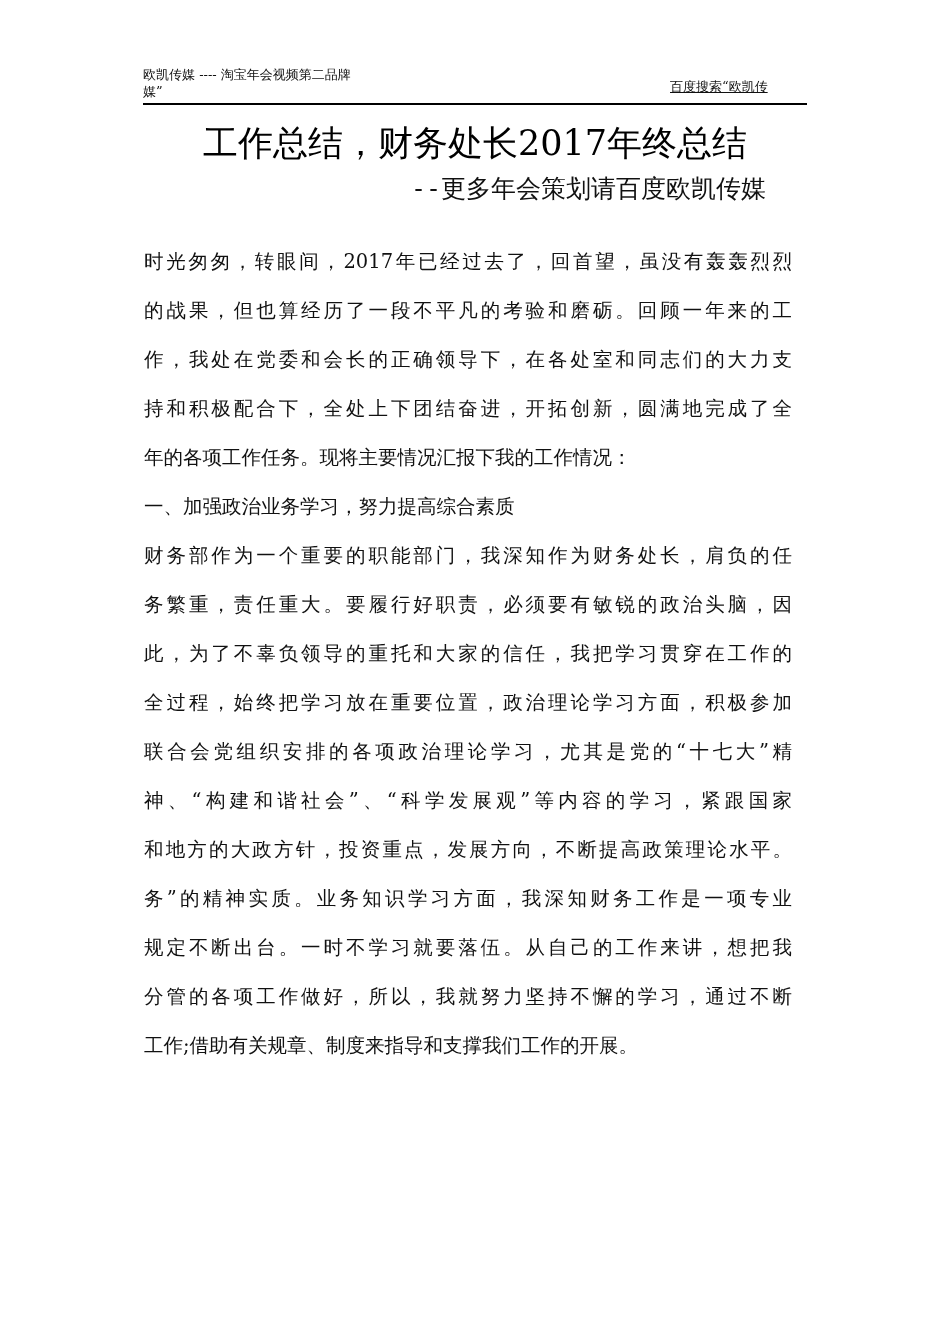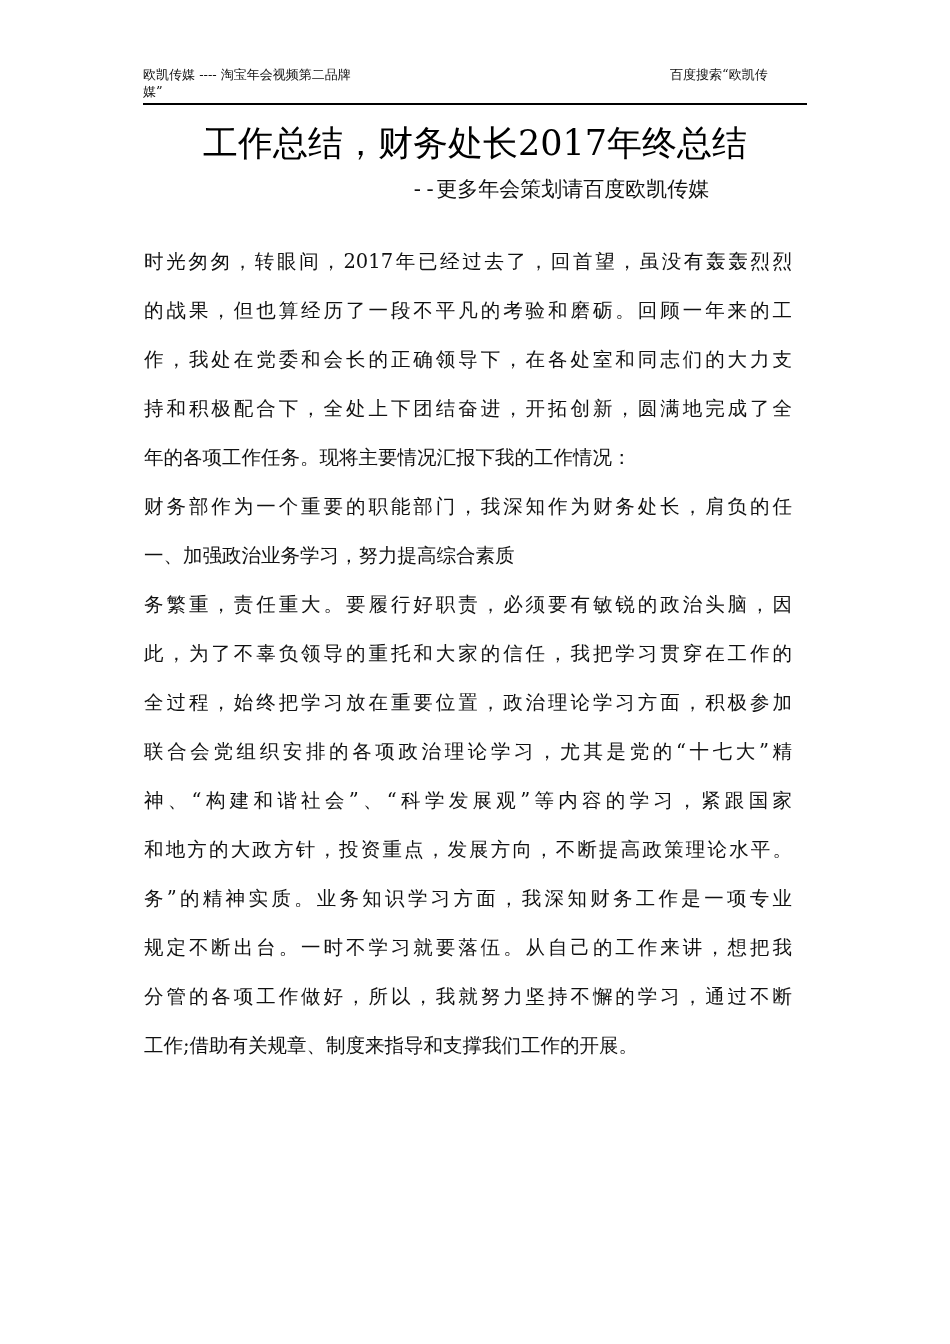--- a/index.html
+++ b/index.html
@@ -1,26 +1,26 @@
 <!DOCTYPE html>
 <html><head>
 <meta charset="utf-8">
 <style>
   html, body { margin: 0; padding: 0; background: #ffffff; }
   body { width: 950px; height: 1344px; position: relative; overflow: hidden; }
   .page { position: absolute; left: 0; top: 0; width: 894px; height: 1344px; background: #fff; }
   .header { position: absolute; left: 143px; top: 66px; width: 664px; height: 38px;
     font-family: "DejaVu Serif", "Liberation Serif", serif; font-size: 13px; color: #111; line-height: 17px; }
   .header-left { position: absolute; left: 0; top: 0; width: 250px; }
-  .header-right { position: absolute; left: 527px; top: 0; width: 140px; }
+  .header-right { position: absolute; left: 527px; top: 12px; width: 140px; text-decoration: underline; }
   .header-rule { position: absolute; left: 143px; top: 103px; width: 664px; height: 2px; background: #000; }
   .title { position: absolute; left: 0; top: 118px; width: 950px; text-align: center;
     font-family: "DejaVu Serif", "Liberation Serif", serif; font-weight: normal; font-size: 35px; color: #000; line-height: 50px; letter-spacing: 0px; }
   .subtitle { position: absolute; left: 411px; top: 174px; width: 400px;
-    font-family: "DejaVu Sans Mono", "Liberation Mono", monospace; font-size: 21px; color: #111; line-height: 30px; }
+    font-family: "DejaVu Sans Mono", "Liberation Mono", monospace; font-size: 25px; color: #111; line-height: 30px; }
   .body { position: absolute; left: 144px; top: 222px; width: 648px;
     font-family: "DejaVu Serif", "Liberation Serif", serif; font-size: 19.5px; color: #111; margin-top: 20px; }
   .line { height: 49px; line-height: 40px; white-space: nowrap; text-align: justify; text-align-last: justify; }
   .line.last { text-align-last: left; }
 </style>
 </head>
 <body>
 
 <div class="page">
   <div class="header">
@@ -34,22 +34,22 @@
 
   <div class="title">工作总结，财务处长2017年终总结</div>
   <div class="subtitle">--更多年会策划请百度欧凯传媒</div>
 
   <div class="body">
     <div class="line">时光匆匆，转眼间，2017年已经过去了，回首望，虽没有轰轰烈烈</div>
     <div class="line">的战果，但也算经历了一段不平凡的考验和磨砺。回顾一年来的工</div>
     <div class="line">作，我处在党委和会长的正确领导下，在各处室和同志们的大力支</div>
     <div class="line">持和积极配合下，全处上下团结奋进，开拓创新，圆满地完成了全</div>
     <div class="line last">年的各项工作任务。现将主要情况汇报下我的工作情况：</div>
+    <div class="line last">一、加强政治业务学习，努力提高综合素质</div>
     <div class="line">财务部作为一个重要的职能部门，我深知作为财务处长，肩负的任</div>
-    <div class="line last">一、加强政治业务学习，努力提高综合素质</div>
     <div class="line">务繁重，责任重大。要履行好职责，必须要有敏锐的政治头脑，因</div>
     <div class="line">此，为了不辜负领导的重托和大家的信任，我把学习贯穿在工作的</div>
     <div class="line">全过程，始终把学习放在重要位置，政治理论学习方面，积极参加</div>
     <div class="line">联合会党组织安排的各项政治理论学习，尤其是党的“十七大”精</div>
     <div class="line">神、“构建和谐社会”、“科学发展观”等内容的学习，紧跟国家</div>
     <div class="line">和地方的大政方针，投资重点，发展方向，不断提高政策理论水平。</div>
     <div class="line">务”的精神实质。业务知识学习方面，我深知财务工作是一项专业</div>
     <div class="line">规定不断出台。一时不学习就要落伍。从自己的工作来讲，想把我</div>
     <div class="line">分管的各项工作做好，所以，我就努力坚持不懈的学习，通过不断</div>
     <div class="line last">工作;借助有关规章、制度来指导和支撑我们工作的开展。</div>

